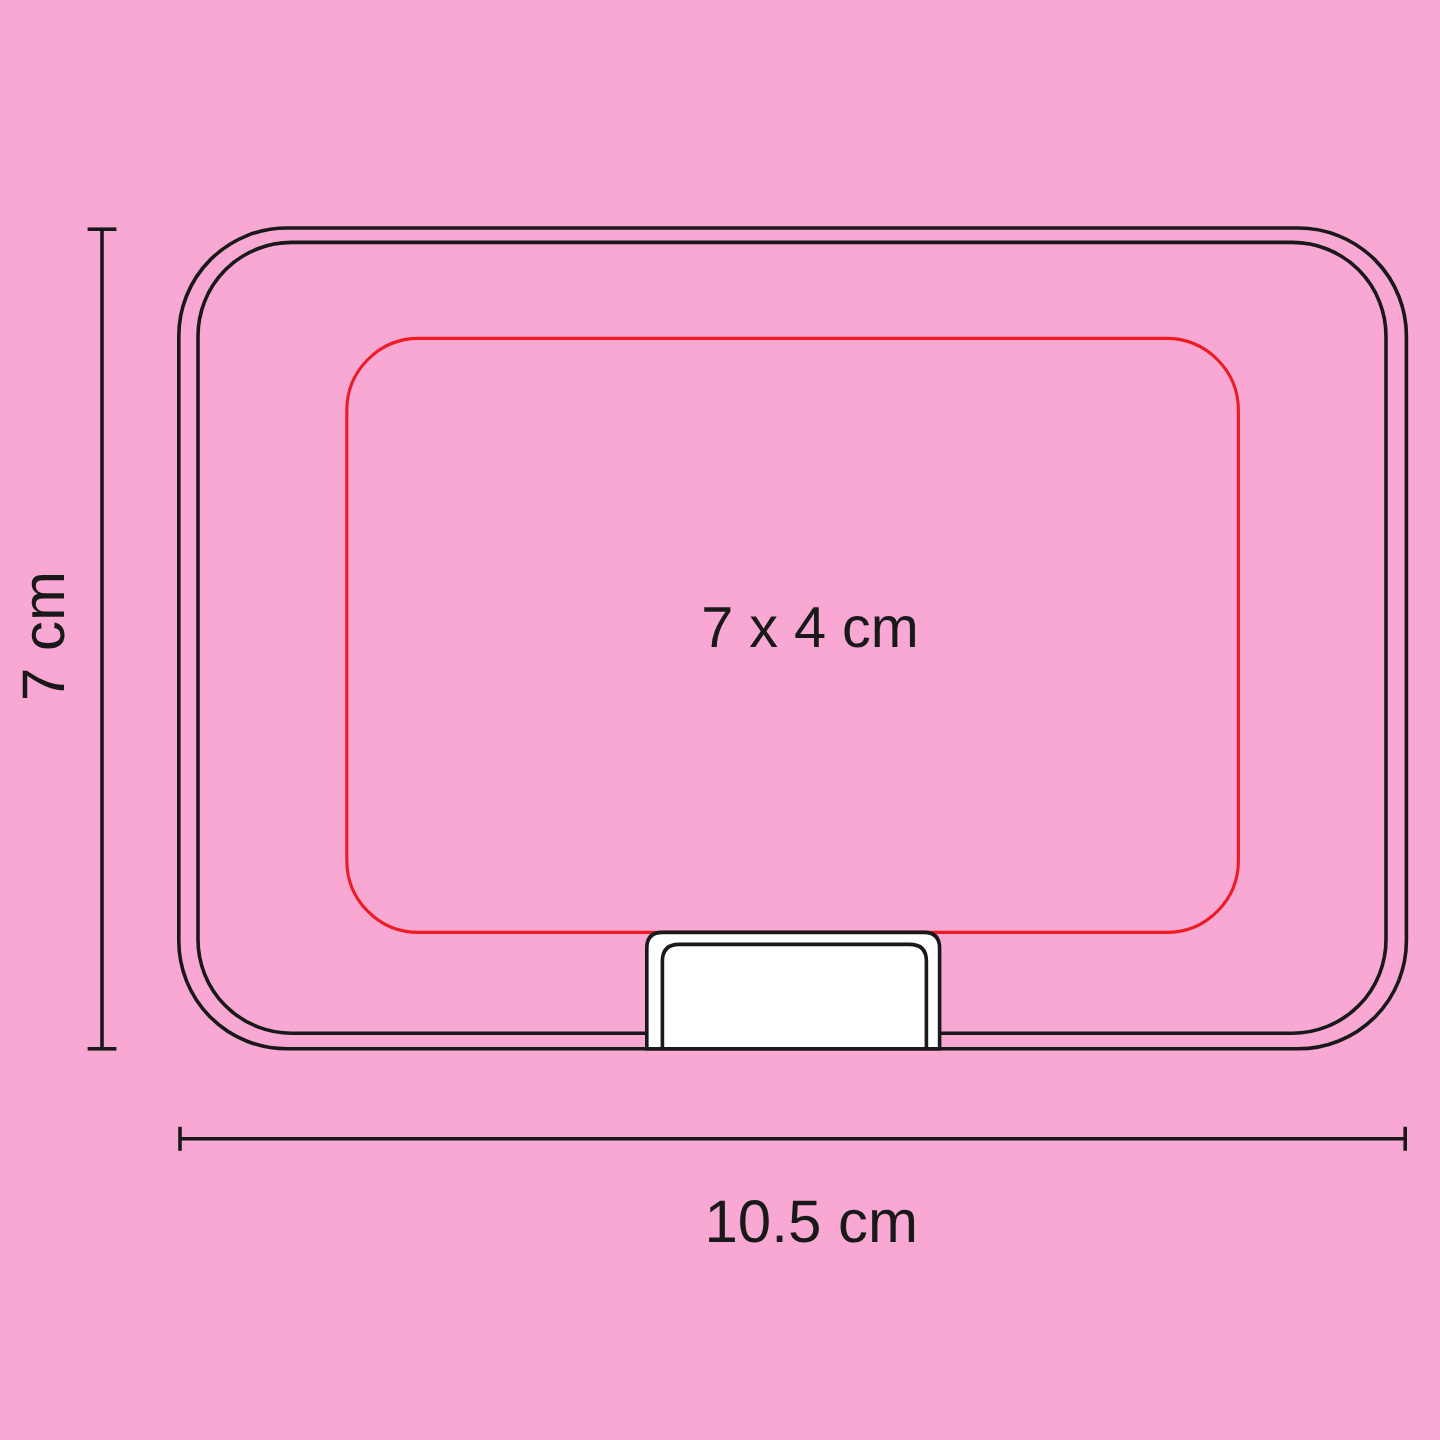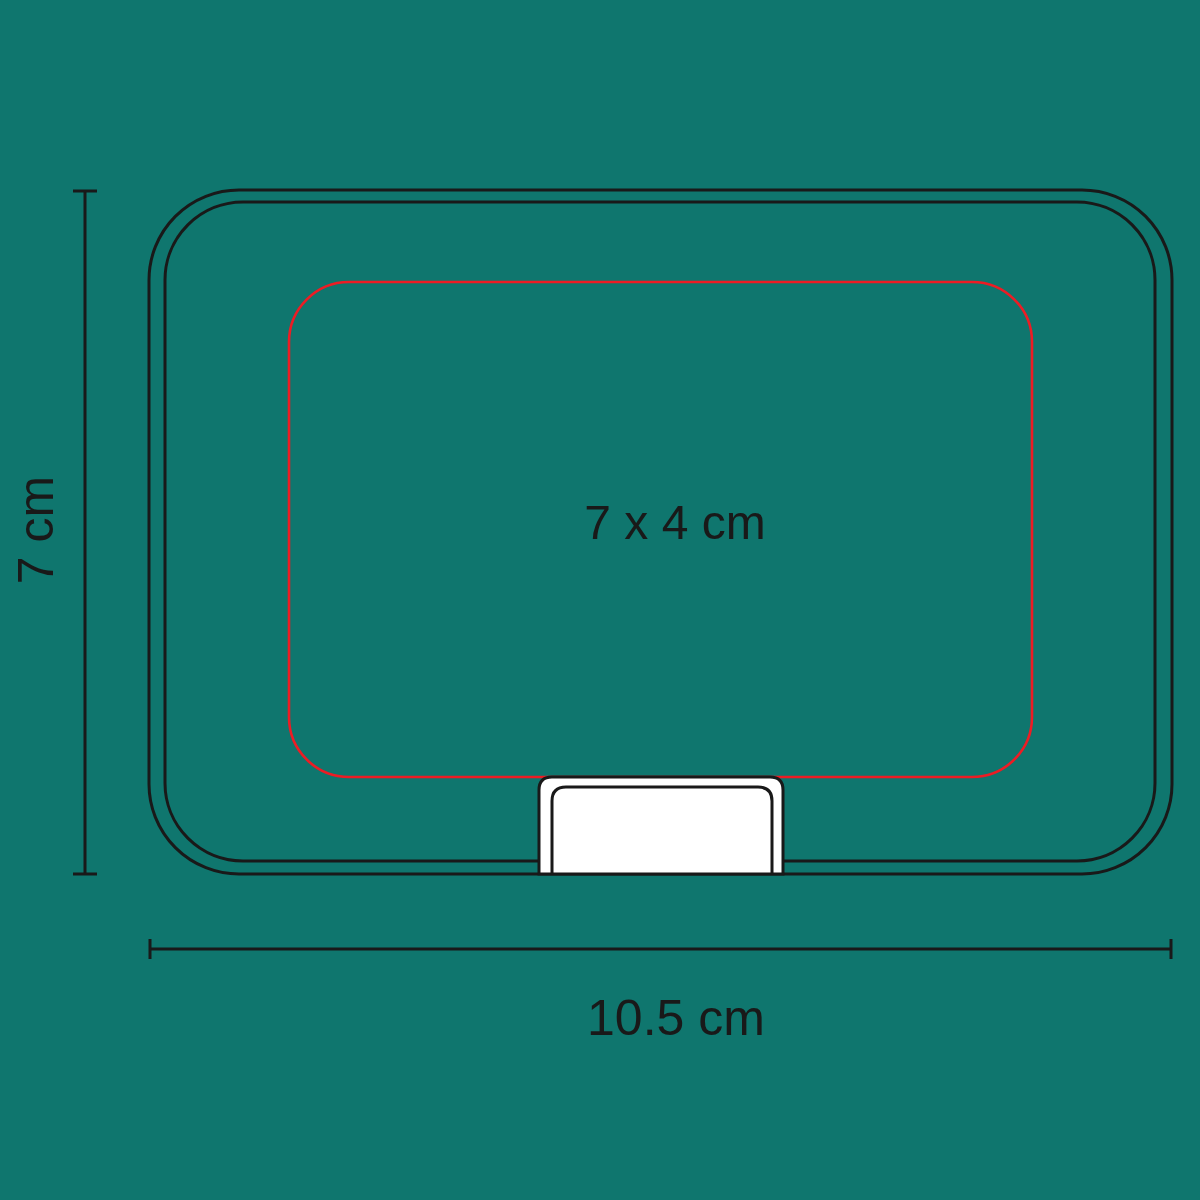--- a/index.html
+++ b/index.html
@@ -4,21 +4,21 @@
 <style>
   html, body {
     margin: 0;
     padding: 0;
     background: #ffffff;
   }
   .canvas {
     position: relative;
     width: 1200px;
     height: 1200px;
-    background: #0f766e;
+    background: #f9a8d4;
     overflow: hidden;
   }
   svg {
     display: block;
     width: 1200px;
     height: 1200px;
   }
   .dim-text {
     font-family: "Liberation Sans", sans-serif;
     font-size: 50px;

